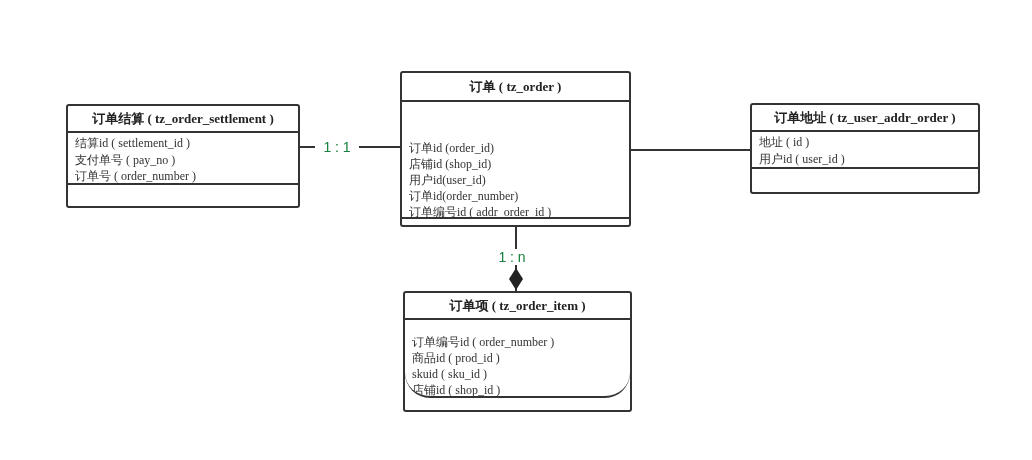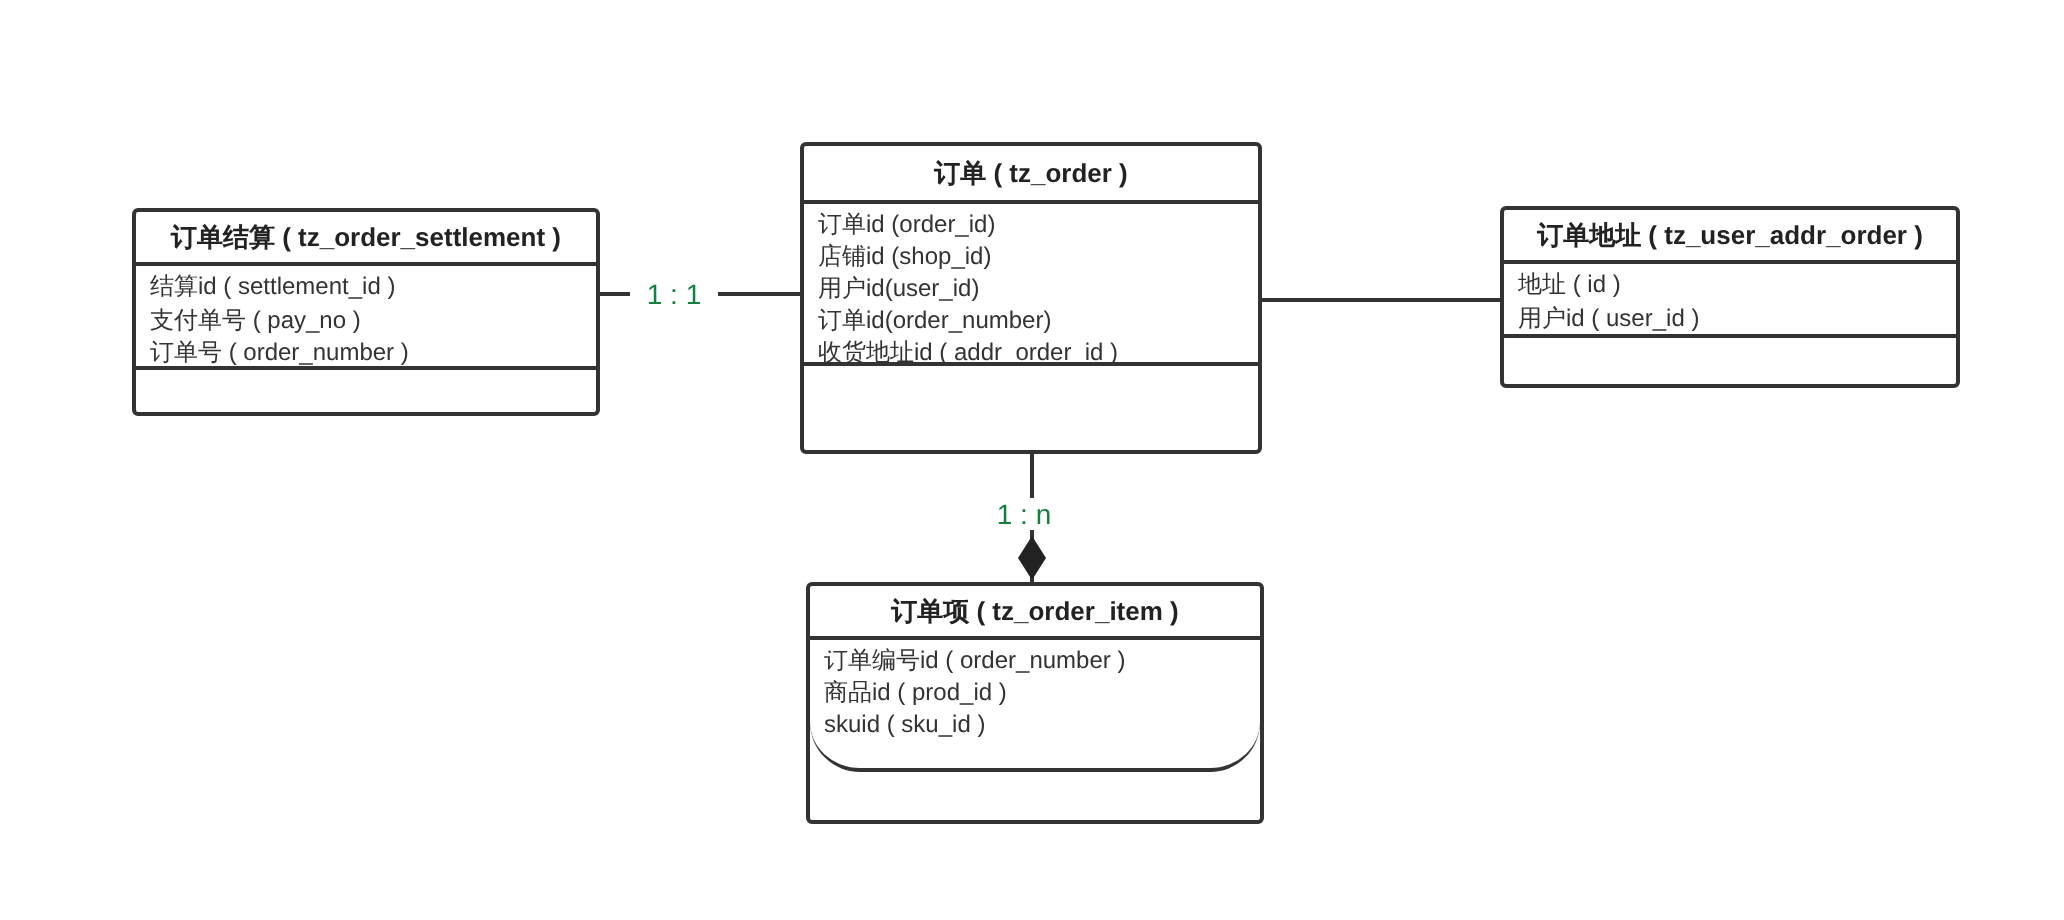--- a/index.html
+++ b/index.html
@@ -17,20 +17,21 @@
   }
   .entity {
     position: absolute;
     box-sizing: border-box;
     border: 2px solid #333333;
     border-radius: 3px;
     background: #ffffff;
     display: flex;
     flex-direction: column;
     color: #333333;
+    font-family: Liberation Serif, serif;
   }
   .entity .title {
     flex: 0 0 auto;
     text-align: center;
     font-weight: 700;
     font-size: 13px;
     color: #222222;
     border-bottom: 2px solid #333333;
     display: flex;
     align-items: center;
@@ -50,25 +51,25 @@
   }
   .entity .empty {
     flex: 1 1 auto;
   }
   
   .e1 { left: 66px;  top: 104px;  width: 234px; height: 104px; }
   .e1 .title  { height: 25px; }
   .e1 .fields { height: 52px; line-height: 16.5px; box-sizing: border-box; }
   .e2 { left: 400px; top: 71px;  width: 231px; height: 156px; }
   .e2 .title  { height: 27px; }
-  .e2 .fields { height: 81px; line-height: 16px; box-sizing: border-box; }
+  .e2 .fields { height: 81px; line-height: 16px; box-sizing: border-box; margin-top: 36px; }
   .e3 { left: 750px; top: 103px; width: 230px; height: 91px; }
   .e3 .title  { height: 25px; }
   .e3 .fields { height: 37px; line-height: 17px; box-sizing: border-box; }
-  .e4 { left: 403px; top: 291px; width: 229px; height: 121px; }
+  .e4 { left: 403px; top: 291px; width: 229px; height: 121px; gap: 12px; }
   .e4 .title  { height: 25px; }
   .e4 .fields { height: 66px; line-height: 16px; box-sizing: border-box; border-radius: 25px; }
   
   .hline, .vline {
     position: absolute;
     background: #333333;
   }
   .rel-label {
     position: absolute;
     background: #ffffff;
@@ -99,40 +100,41 @@
     <div class="empty"></div>
   </div>
 
   <div class="entity e2">
     <div class="title">订单 ( tz_order )</div>
     <div class="fields">
       <div class="field">订单id (order_id)</div>
       <div class="field">店铺id (shop_id)</div>
       <div class="field">用户id(user_id)</div>
       <div class="field">订单id(order_number)</div>
-      <div class="field">收货地址id ( addr_order_id )</div>
+      <div class="field">订单编号id ( addr_order_id )</div>
     </div>
     <div class="empty"></div>
   </div>
 
   <div class="entity e3">
     <div class="title">订单地址 ( tz_user_addr_order )</div>
     <div class="fields">
       <div class="field">地址 ( id )</div>
       <div class="field">用户id ( user_id )</div>
     </div>
     <div class="empty"></div>
   </div>
 
   <div class="entity e4">
     <div class="title">订单项 ( tz_order_item )</div>
     <div class="fields">
       <div class="field">订单编号id ( order_number )</div>
       <div class="field">商品id ( prod_id )</div>
       <div class="field">skuid ( sku_id )</div>
+      <div class="field">店铺id ( shop_id )</div>
     </div>
     <div class="empty"></div>
   </div>
 
   <div class="hline" style="left:300px; top:146px; width:100px; height:2px;"></div>
   <div class="rel-label" style="left:315px; top:139px; width:44px;">1 : 1</div>
 
   <div class="hline" style="left:631px; top:149px; width:119px; height:2px;"></div>
 
   <div class="vline" style="left:515px; top:227px; width:2px; height:64px;"></div>

